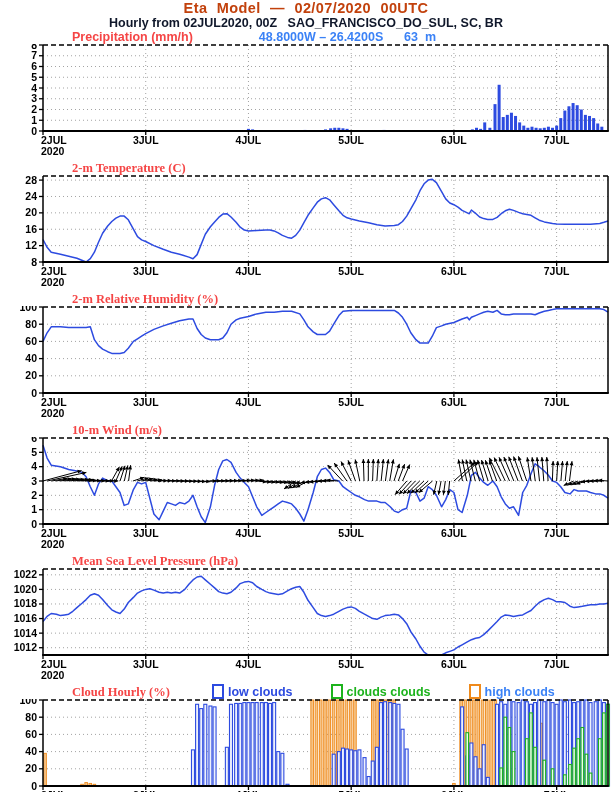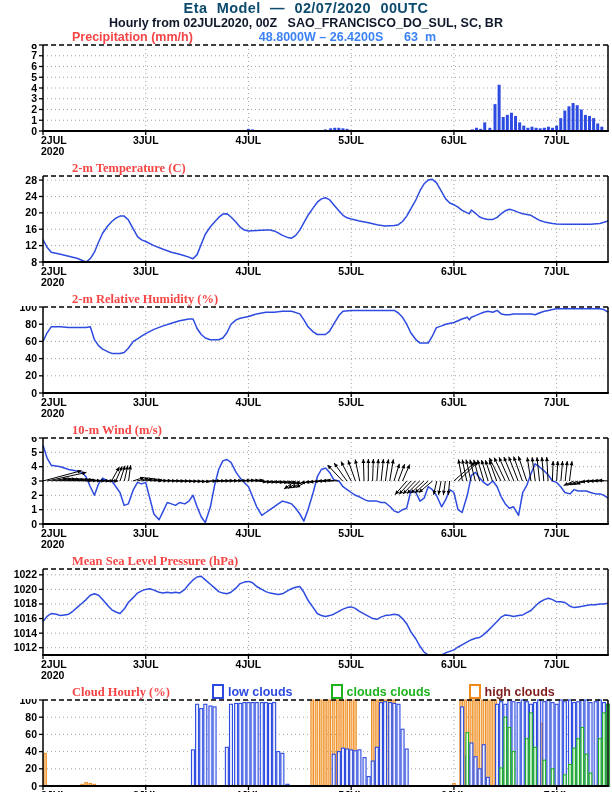--- a/index.html
+++ b/index.html
@@ -1,30 +1,30 @@
 <!DOCTYPE html>
 <html><head>
 <meta charset="utf-8">
 <style>
   html,body{margin:0;padding:0;background:#fff;}
   body{width:612px;height:792px;overflow:hidden;font-family:"Liberation Sans",sans-serif;}
-  .hdr1{height:16px;text-align:center;font-size:14.5px;font-weight:bold;color:#0c4a6e;letter-spacing:.4px;word-spacing:5px;white-space:pre;}
+  .hdr1{height:16px;text-align:center;font-size:14.5px;font-weight:bold;color:#c2410c;letter-spacing:.4px;word-spacing:5px;white-space:pre;}
   .hdr2{height:14px;text-align:center;font-size:12.5px;font-weight:bold;color:#0f172a;white-space:pre;}
   .hdr3{height:14px;display:flex;font-size:12.5px;font-weight:bold;white-space:pre;}
   .ptitle{color:#f54545;font-size:12.5px;font-weight:bold;white-space:pre;}
   .hdr3 .ptitle{margin-left:72px;}
   .hdr3 .loc{color:#3b82f6;margin-left:66px;}
   .prow{height:14px;display:flex;align-items:flex-end;}
   .prow .ptitle{margin-left:72px;line-height:13px;font-family:Liberation Serif, serif;}
   .legend{display:flex;align-items:flex-end;margin-left:26px;gap:22px;}
   .legitem{display:flex;align-items:flex-end;gap:4px;font-size:12.5px;font-weight:bold;line-height:13px;padding-left:16px;}
   .sq{display:inline-block;width:8px;height:11px;background:#fff;border:2px solid;}
   .sq-low{border-color:#2d4be0;} .leg-low{color:#2d4be0;}
   .sq-mid{border-color:#1db31d;} .leg-mid{color:#1db31d;}
-  .sq-high{border-color:#ef8a1b;} .leg-high{color:#7f1d1d;text-align:center;}
+  .sq-high{border-color:#ef8a1b;} .leg-high{color:#3b82f6;text-align:center;}
   .panel{display:block;}
   svg text{font-family:"Liberation Sans",sans-serif;font-size:10.5px;font-weight:bold;fill:#000;}
 </style>
 </head>
 <body>
 
 <div class="hdr1">Eta Model — 02/07/2020 00UTC</div>
 <div class="hdr2">Hourly from 02JUL2020, 00Z   SAO_FRANCISCO_DO_SUL, SC, BR</div>
 <div class="hdr3">
   <span class="ptitle">Precipitation (mm/h)</span>

